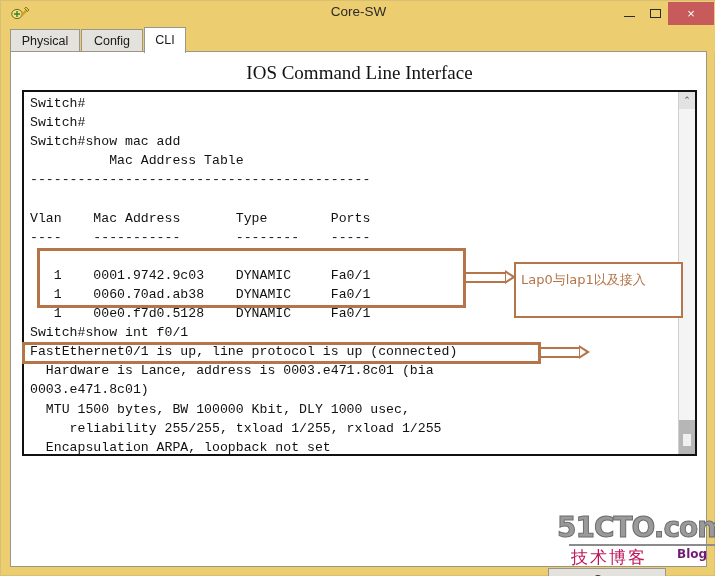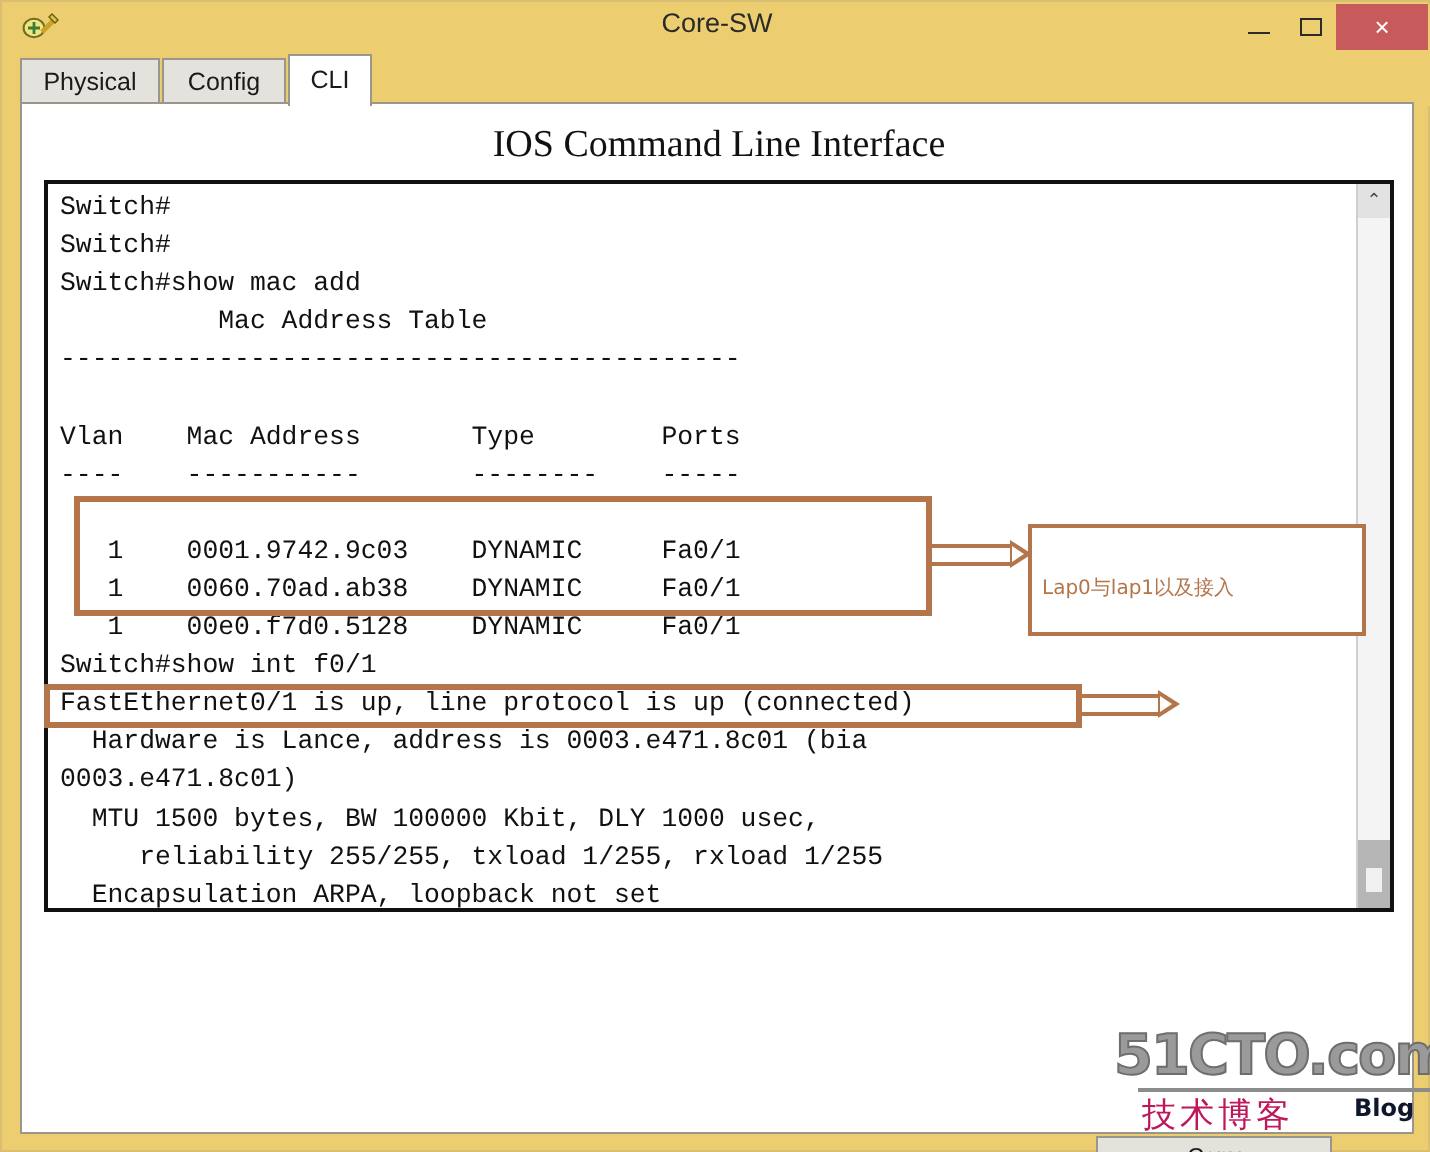--- a/index.html
+++ b/index.html
@@ -189,23 +189,23 @@
   }
   #hl-mac-rows { left: 36px; top: 247px; width: 429px; height: 60px; }
   #hl-hardware { left: 21px; top: 341px; width: 519px; height: 22px; }
 
   .anno-box {
     position: absolute;
     border: 2px solid #b5754a;
     background: #ffffff;
     color: #b5754a;
     font-family: "DejaVu Sans", sans-serif;
-    font-size: 10px;
+    font-size: 13px;
     line-height: 21px;
-    padding: 20px 5px;
+    padding: 5px 5px;
   }
   #anno-mac {
     left: 513px; top: 261px;
     width: 169px; height: 56px;
   }
   #anno-port {
     left: 587px; top: 336px;
     width: 77px; height: 33px;
     line-height: 25px;
   }
@@ -289,21 +289,21 @@
     font-size: 17px;
     color: #be185d;
     letter-spacing: 2px;
   }
   #wm-blog {
     position: absolute;
     left: 120px; top: 34px;
     font-family: "DejaVu Sans", sans-serif;
     font-weight: bold;
     font-size: 12px;
-    color: #0f172a;
+    color: #701a75;
   }
 </style>
 </head>
 <body>
 
 <div id="window-frame">
 
   <div id="title-bar">
     <div id="app-icon">
       <svg width="20" height="18" viewBox="0 0 20 18">

